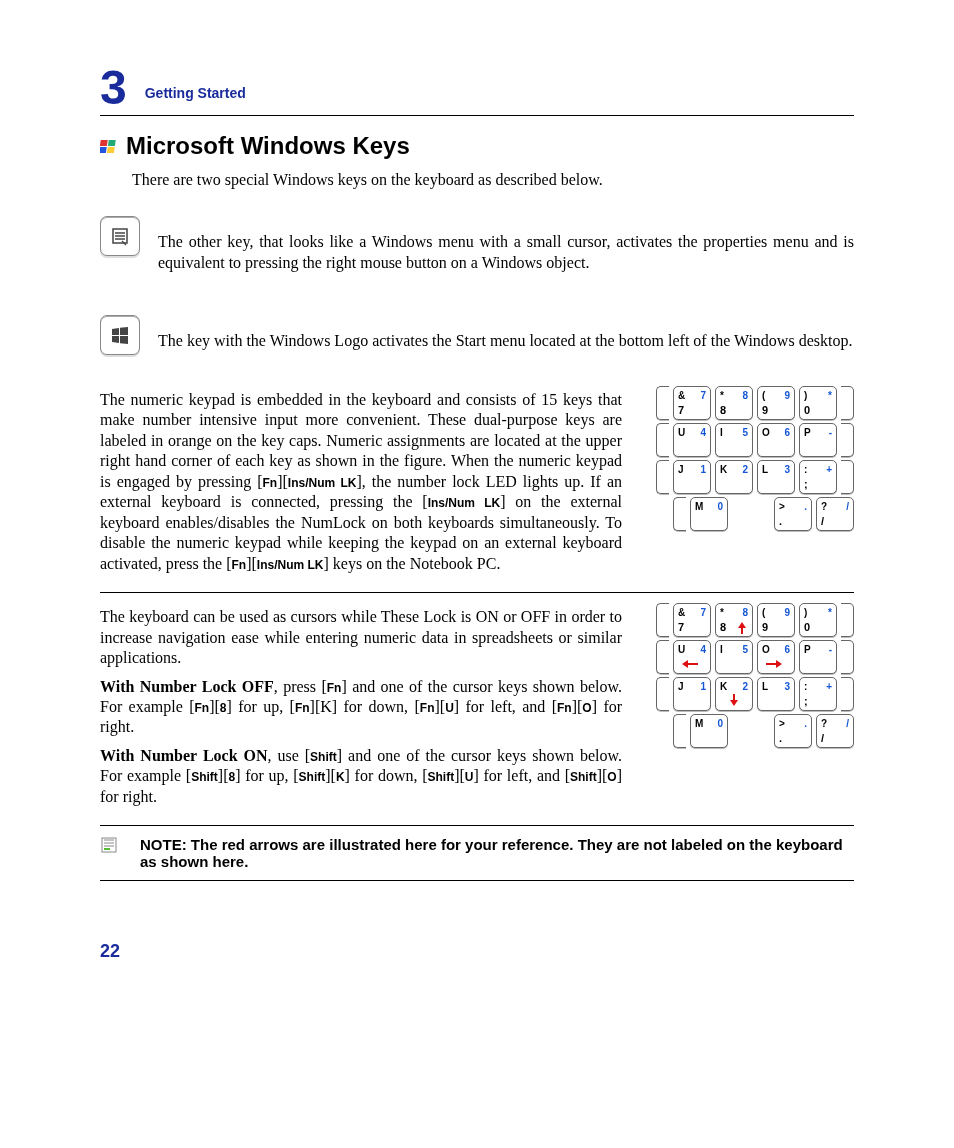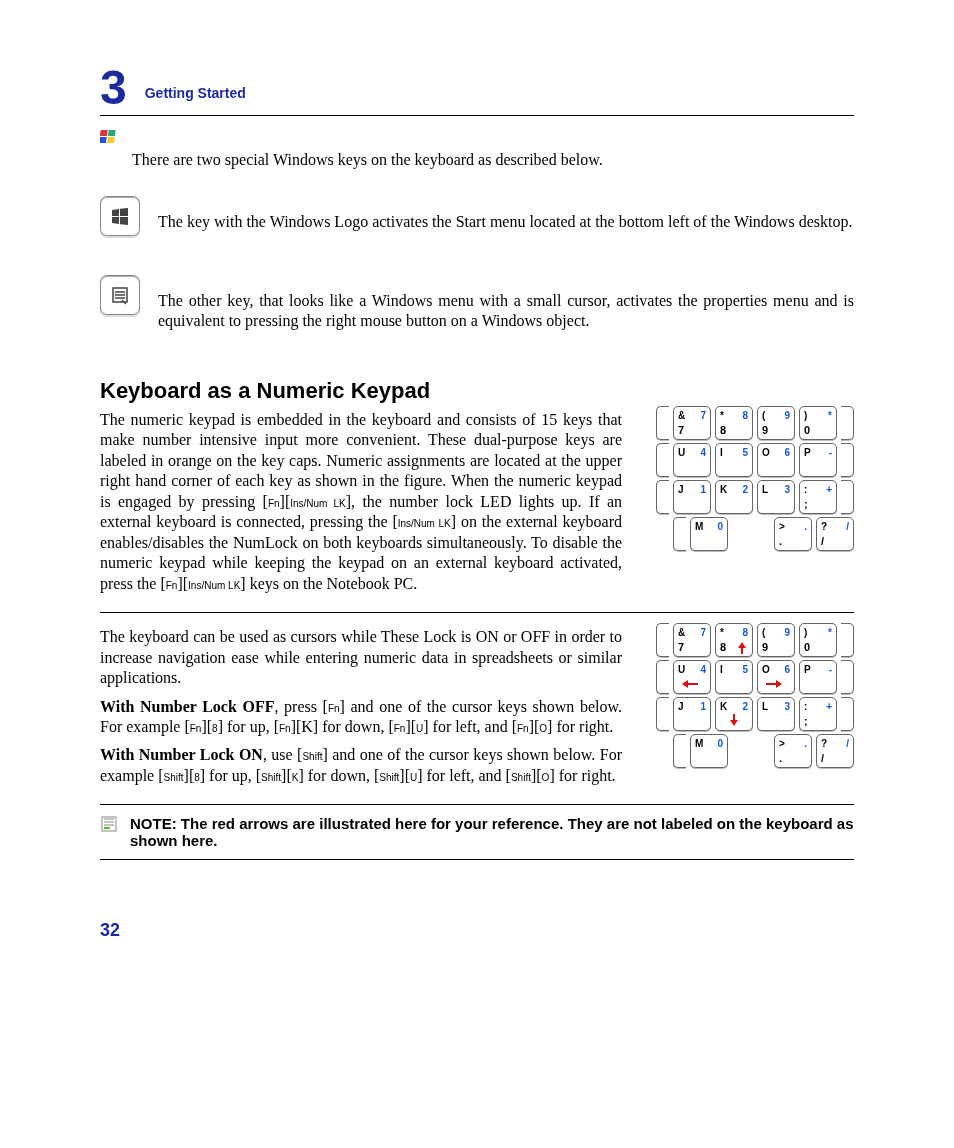--- a/index.html
+++ b/index.html
@@ -127,36 +127,36 @@
   .blue   { color: #1556d6; }
   .arrow  {
     position: absolute;
     width: 16px; height: 12px;
     left: 10px; top: 10px;
   }
   .arrow svg { width: 16px; height: 12px; }
 
   .note-box {
     display: flex;
-    gap: 12px;
+    gap: 22px;
     margin-top: 8px;
     font-family: Helvetica, Arial, sans-serif;
     font-size: 15px;
     font-weight: 700;
   }
   .note-icon { width: 18px; height: 18px; flex: 0 0 auto; }
 
   .page-number {
     font-family: Helvetica, Arial, sans-serif;
     font-size: 18px;
     font-weight: 800;
     color: #1a2b9c;
     margin-top: 60px;
   }
-  b.sb { font-family: Helvetica, Arial, sans-serif; font-size: 10px; font-weight: 400; }
+  b.sb { font-family: Helvetica, Arial, sans-serif; font-size: 12px; font-weight: 700; }
 </style>
 </head>
 <body>
 
 <div class="page">
 
   <div class="chapter-head">
     <span class="chapter-number">3</span>
     <span class="chapter-title">Getting Started</span>
   </div>
@@ -164,47 +164,47 @@
   <div class="section">
     <div class="section-heading-row">
       <span class="section-icon">
         <svg viewBox="0 0 18 18">
             <rect x="1" y="2" width="7" height="6" fill="#d33" transform="skewX(-8)"></rect>
             <rect x="9" y="2" width="7" height="6" fill="#2a7" transform="skewX(-8)"></rect>
             <rect x="1" y="9" width="7" height="6" fill="#25d" transform="skewX(-8)"></rect>
             <rect x="9" y="9" width="7" height="6" fill="#fc3" transform="skewX(-8)"></rect>
           </svg>
       </span>
+      <h2 class="section-heading">Microsoft Windows Keys</h2>
     </div>
     <p class="body">There are two special Windows keys on the keyboard as described below.</p>
-
-    <div class="key-row">
-      <div class="key-cap">
-        <svg viewBox="0 0 20 20">
-            <path fill="#444" d="M2 4 L9 3 L9 10 L2 10 Z M10 2.8 L18 2 L18 10 L10 10 Z M2 11 L9 11 L9 18 L2 17 Z M10 11 L18 11 L18 19 L10 18.2 Z"></path>
-          </svg>
-      </div>
-      <p class="key-desc">The key with the Windows Logo activates the Start menu located at the bottom left of the Windows desktop.</p>
-    </div>
 
     <div class="key-row">
       <div class="key-cap">
         <svg viewBox="0 0 20 20">
             <rect x="3" y="3" width="14" height="14" fill="none" stroke="#444" stroke-width="1.5"></rect>
             <line x1="5" y1="7" x2="15" y2="7" stroke="#444" stroke-width="1.5"></line>
             <line x1="5" y1="10" x2="15" y2="10" stroke="#444" stroke-width="1.5"></line>
             <line x1="5" y1="13" x2="15" y2="13" stroke="#444" stroke-width="1.5"></line>
             <path d="M12 15 L16 19" stroke="#444" stroke-width="1.3"></path>
           </svg>
       </div>
       <p class="key-desc">The other key, that looks like a Windows menu with a small cursor, activates the properties menu and is equivalent to pressing the right mouse button on a Windows object.</p>
     </div>
+
+    <div class="key-row">
+      <div class="key-cap">
+        <svg viewBox="0 0 20 20">
+            <path fill="#444" d="M2 4 L9 3 L9 10 L2 10 Z M10 2.8 L18 2 L18 10 L10 10 Z M2 11 L9 11 L9 18 L2 17 Z M10 11 L18 11 L18 19 L10 18.2 Z"></path>
+          </svg>
+      </div>
+      <p class="key-desc">The key with the Windows Logo activates the Start menu located at the bottom left of the Windows desktop.</p>
+    </div>
   </div>
 
-  <h2 class="subsection-heading">Keyboard as a Numeric Keypad</h2>
   <div class="two-col">
     <div class="col-text">
       <p class="justify">
         <span>The numeric keypad is embedded in the keyboard and consists of 15 keys that make number intensive input more convenient. These dual-purpose keys are labeled in orange on the key caps. Numeric assignments are located at the upper right hand corner of each key as shown in the figure. When the numeric keypad is engaged by pressing [</span><b class="sb">Fn</b><span>][</span><b class="sb">Ins/Num LK</b><span>], the number lock LED lights up. If an external keyboard is connected, pressing the [</span><b class="sb">Ins/Num LK</b><span>] on the external keyboard enables/disables the NumLock on both keyboards simultaneously. To disable the numeric keypad while keeping the keypad on an external keyboard activated, press the  [</span><b class="sb">Fn</b><span>][</span><b class="sb">Ins/Num LK</b><span>] keys on the Notebook PC.</span>
       </p>
     </div>
     <div class="col-fig">
       <div class="kbd-fig">
         <div class="kbd-row">
           <div class="kkey half-l"></div>
@@ -416,14 +416,14 @@
           <rect x="2" y="2" width="14" height="14" fill="#fff" stroke="#888"></rect>
           <path d="M4 4 L14 4 M4 7 L14 7 M4 10 L14 10" stroke="#888" stroke-width="1"></path>
           <path d="M4 13 L10 13" stroke="#5b3" stroke-width="2"></path>
         </svg>
     </span>
     <div>NOTE: The red arrows are illustrated here for your reference. They are not labeled on the keyboard as shown here.</div>
   </div>
 
   <div class="hr"></div>
 
-  <div class="page-number">32</div>
+  <div class="page-number">22</div>
 </div>
 
 </body></html>

